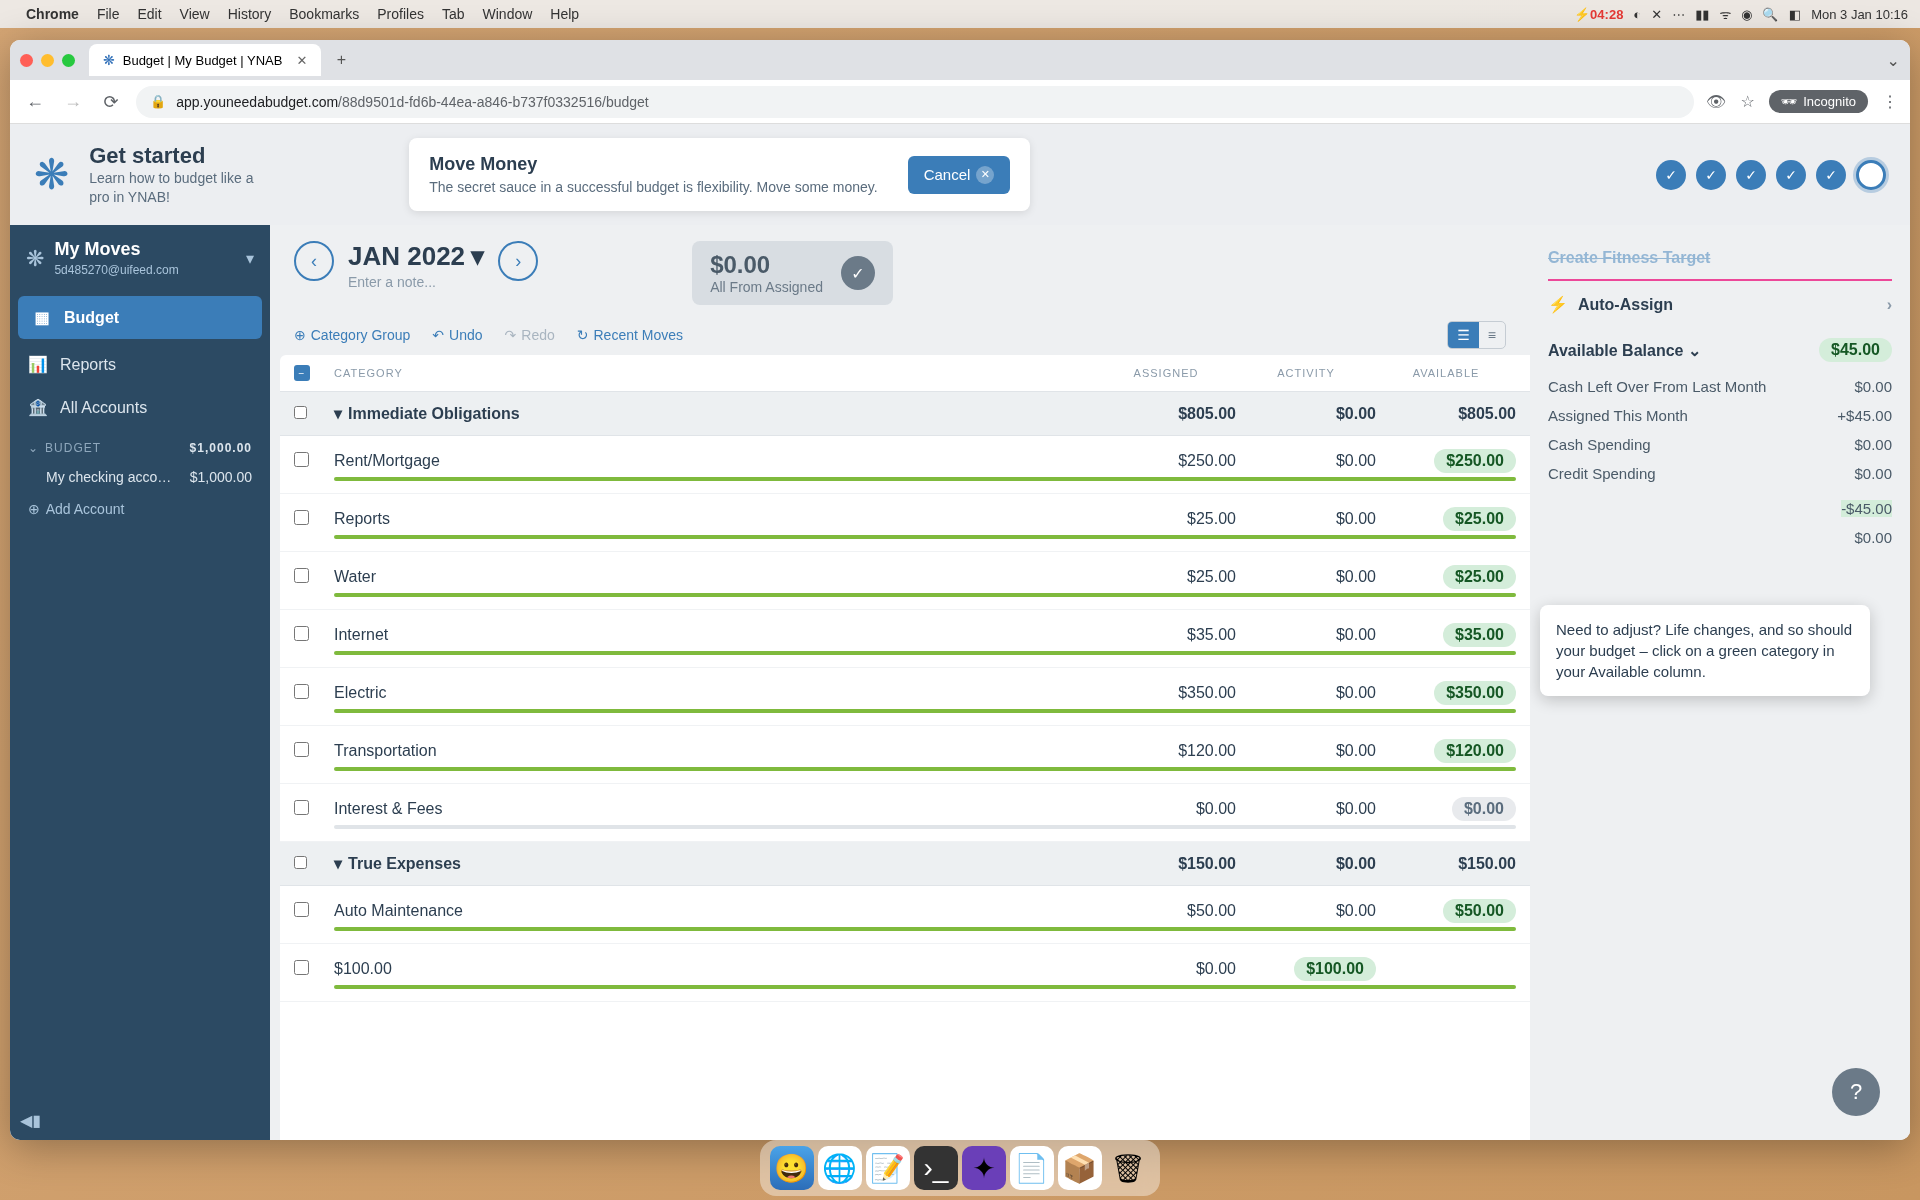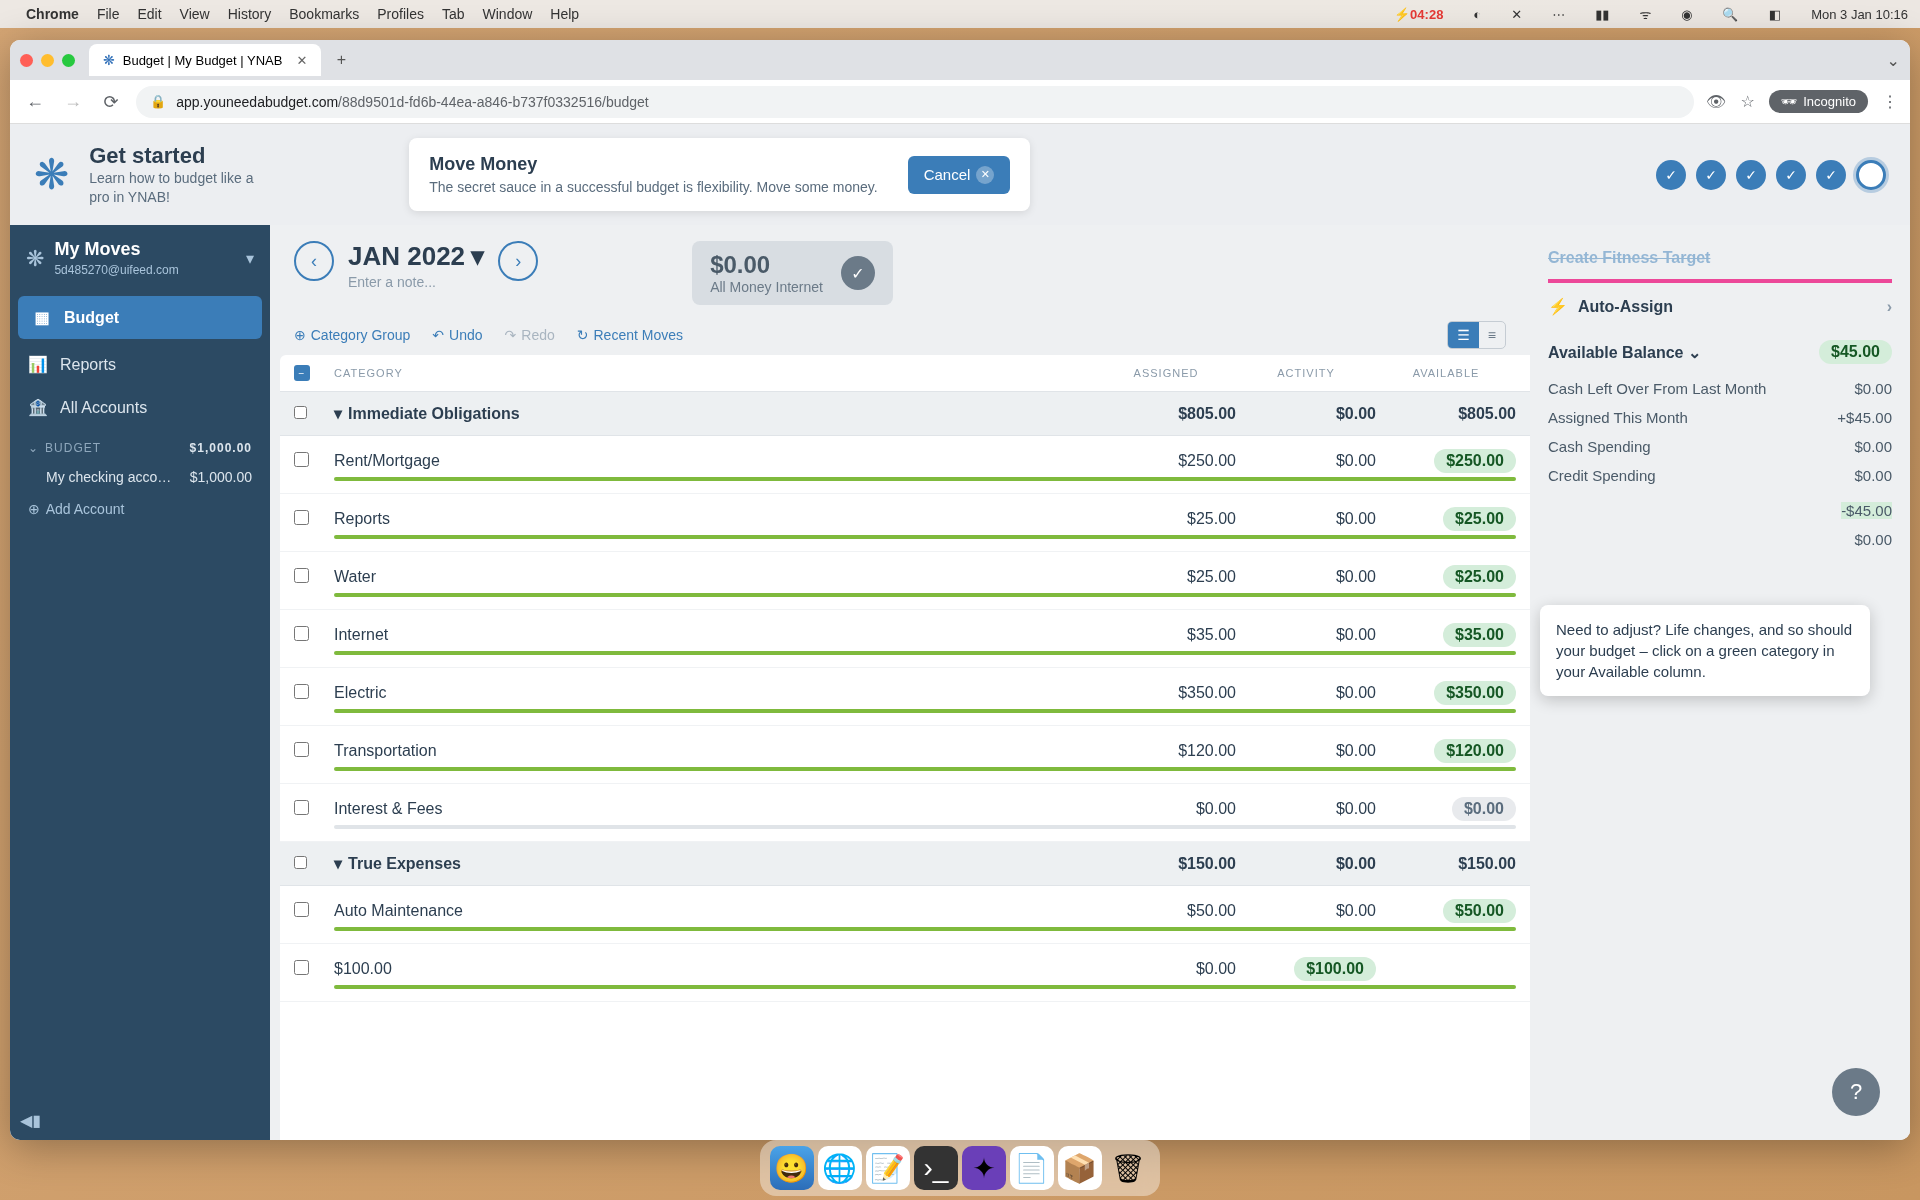--- a/index.html
+++ b/index.html
@@ -3,21 +3,21 @@
 <meta charset="utf-8">
 <style>
 * { margin: 0; padding: 0; box-sizing: border-box; font-family: -apple-system, BlinkMacSystemFont, "Segoe UI", sans-serif; }
 body { width: 1920px; height: 1200px; background: linear-gradient(135deg, #d4a574 0%, #c89660 100%); overflow: hidden; position: relative; }
 
 
 .menubar { height: 28px; background: rgba(240,240,240,0.9); display: flex; align-items: center; padding: 0 12px; font-size: 14px; color: #333; }
 .menubar .apple { font-size: 16px; margin-right: 14px; }
 .menubar .app-name { font-weight: 600; margin-right: 18px; }
 .menubar .menu-item { margin-right: 18px; cursor: default; }
-.menubar .right { margin-left: auto; display: flex; align-items: center; gap: 30px; }
+.menubar .right { margin-left: auto; display: flex; align-items: center; gap: 10px; }
 .menubar .right .rec { color: #e53935; font-weight: 600; }
 .menubar .right span { font-size: 13px; }
 
 
 .chrome-window { position: absolute; top: 40px; left: 10px; right: 10px; bottom: 60px; background: #fff; border-radius: 10px; overflow: hidden; box-shadow: 0 8px 40px rgba(0,0,0,0.3); display: flex; flex-direction: column; }
 .tab-strip { height: 40px; background: #dfe1e5; display: flex; align-items: center; padding: 0 10px; }
 .traffic { display: flex; gap: 8px; margin-right: 14px; }
 .traffic span { width: 13px; height: 13px; border-radius: 50%; display: inline-block; }
 .tl-red { background: #ff5f56; } .tl-yellow { background: #ffbd2e; } .tl-green { background: #27c93f; }
 .tab { background: #fff; border-radius: 8px 8px 0 0; padding: 8px 14px; display: flex; align-items: center; gap: 8px; font-size: 13px; max-width: 280px; }
@@ -95,21 +95,21 @@
 .cat-row { display: grid; grid-template-columns: 40px 1fr 140px 140px 140px; padding: 13px 14px 6px; align-items: center; color: #2c3e50; border-bottom: 1px solid #f0f2f4; }
 .cat-row .catname { font-size: 16px; }
 .cat-row div:nth-child(n+3) { text-align: right; }
 .cat-row .avail-pill { display: inline-block; background: #d4edda; color: #155724; border-radius: 14px; padding: 3px 12px; font-weight: 600; }
 .cat-row .avail-pill.zero { background: #e8eaed; color: #5a6c7d; }
 .cat-row input[type=checkbox] { width: 15px; height: 15px; }
 .progress { grid-column: 2 / -1; height: 4px; background: #e0e4e8; border-radius: 2px; margin: 4px 0 6px; overflow: hidden; }
 .progress .fill { height: 100%; background: #7fba3d; width: 100%; }
 
 .inspector { width: 380px; background: #eef0f2; padding: 12px 18px; overflow-y: auto; position: relative; }
-.insp-item { padding: 12px 0; border-bottom: 4px solid #ec4899; }
+.insp-item { padding: 12px 0; border-bottom: 2px solid #ec4899; }
 .insp-link { color: #3b7db8; font-weight: 600; text-decoration: line-through; opacity: 0.5; }
 .auto-assign { display: flex; align-items: center; gap: 10px; font-weight: 700; color: #2c3e50; padding: 14px 0; cursor: pointer; }
 .auto-assign .chev { margin-left: auto; color: #8a9aa9; }
 .bal-row { display: flex; justify-content: space-between; align-items: center; padding: 10px 0; color: #2c3e50; }
 .bal-row .lbl { font-weight: 600; }
 .bal-row .pill { background: #d4edda; color: #155724; border-radius: 14px; padding: 3px 12px; font-weight: 700; }
 .detail-row { display: flex; justify-content: space-between; padding: 6px 0; font-size: 15px; color: #4a5a68; }
 .tooltip-card { position: absolute; top: 380px; left: 10px; right: 40px; background: #fff; border-radius: 8px; padding: 14px 16px; box-shadow: 0 4px 16px rgba(0,0,0,0.2); font-size: 15px; color: #2c3e50; line-height: 1.4; }
 .notes-sec h4 { font-size: 16px; font-weight: 700; color: #2c3e50; margin-top: 70px; margin-bottom: 6px; }
 .notes-sec .ph { color: #8a9aa9; }
@@ -253,21 +253,21 @@
             <div class="month-title">
               <span>JAN 2022</span>
               <span>▾</span>
             </div>
             <div class="month-note">Enter a note...</div>
           </div>
           <button class="month-nav-btn">›</button>
           <div class="tba-card">
             <div>
               <div class="amt">$0.00</div>
-              <div class="lbl">All Money Internet</div>
+              <div class="lbl">All From Assigned</div>
             </div>
             <span class="check">✓</span>
           </div>
         </div>
 
         <div class="toolbar">
           <span class="tbtn">
               <span>⊕</span>
               <span>Category Group</span>
             </span>

